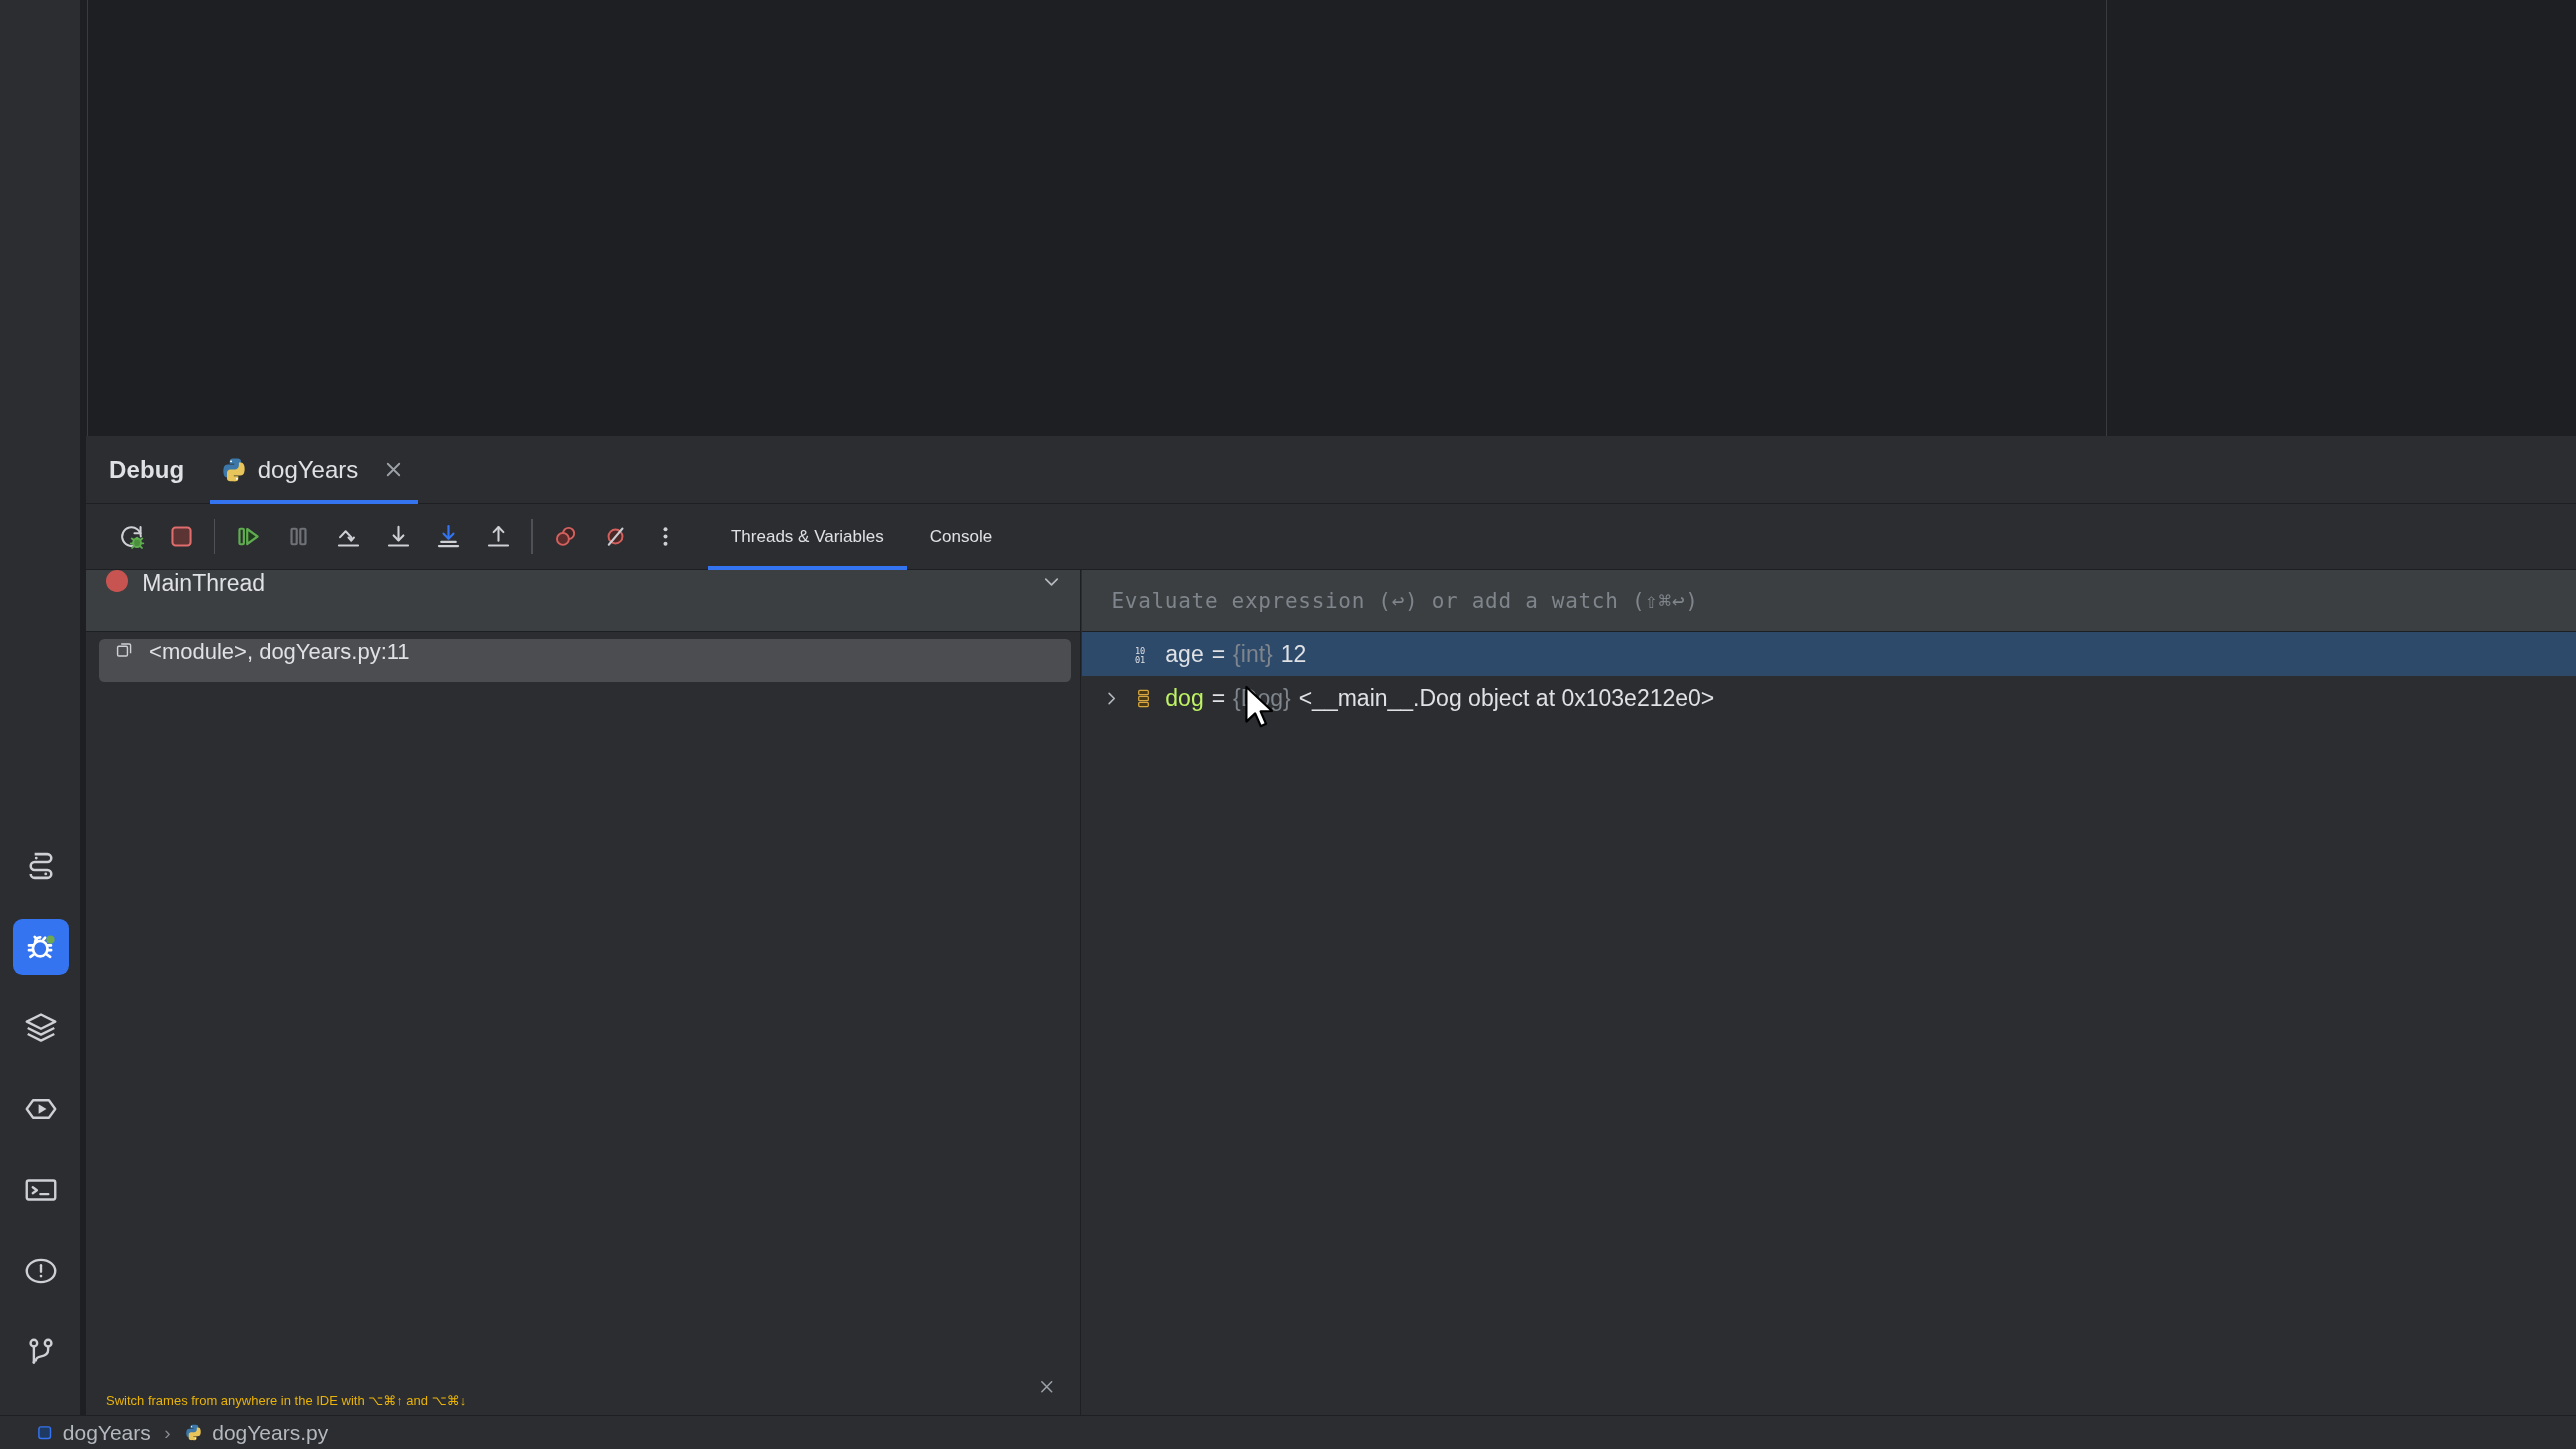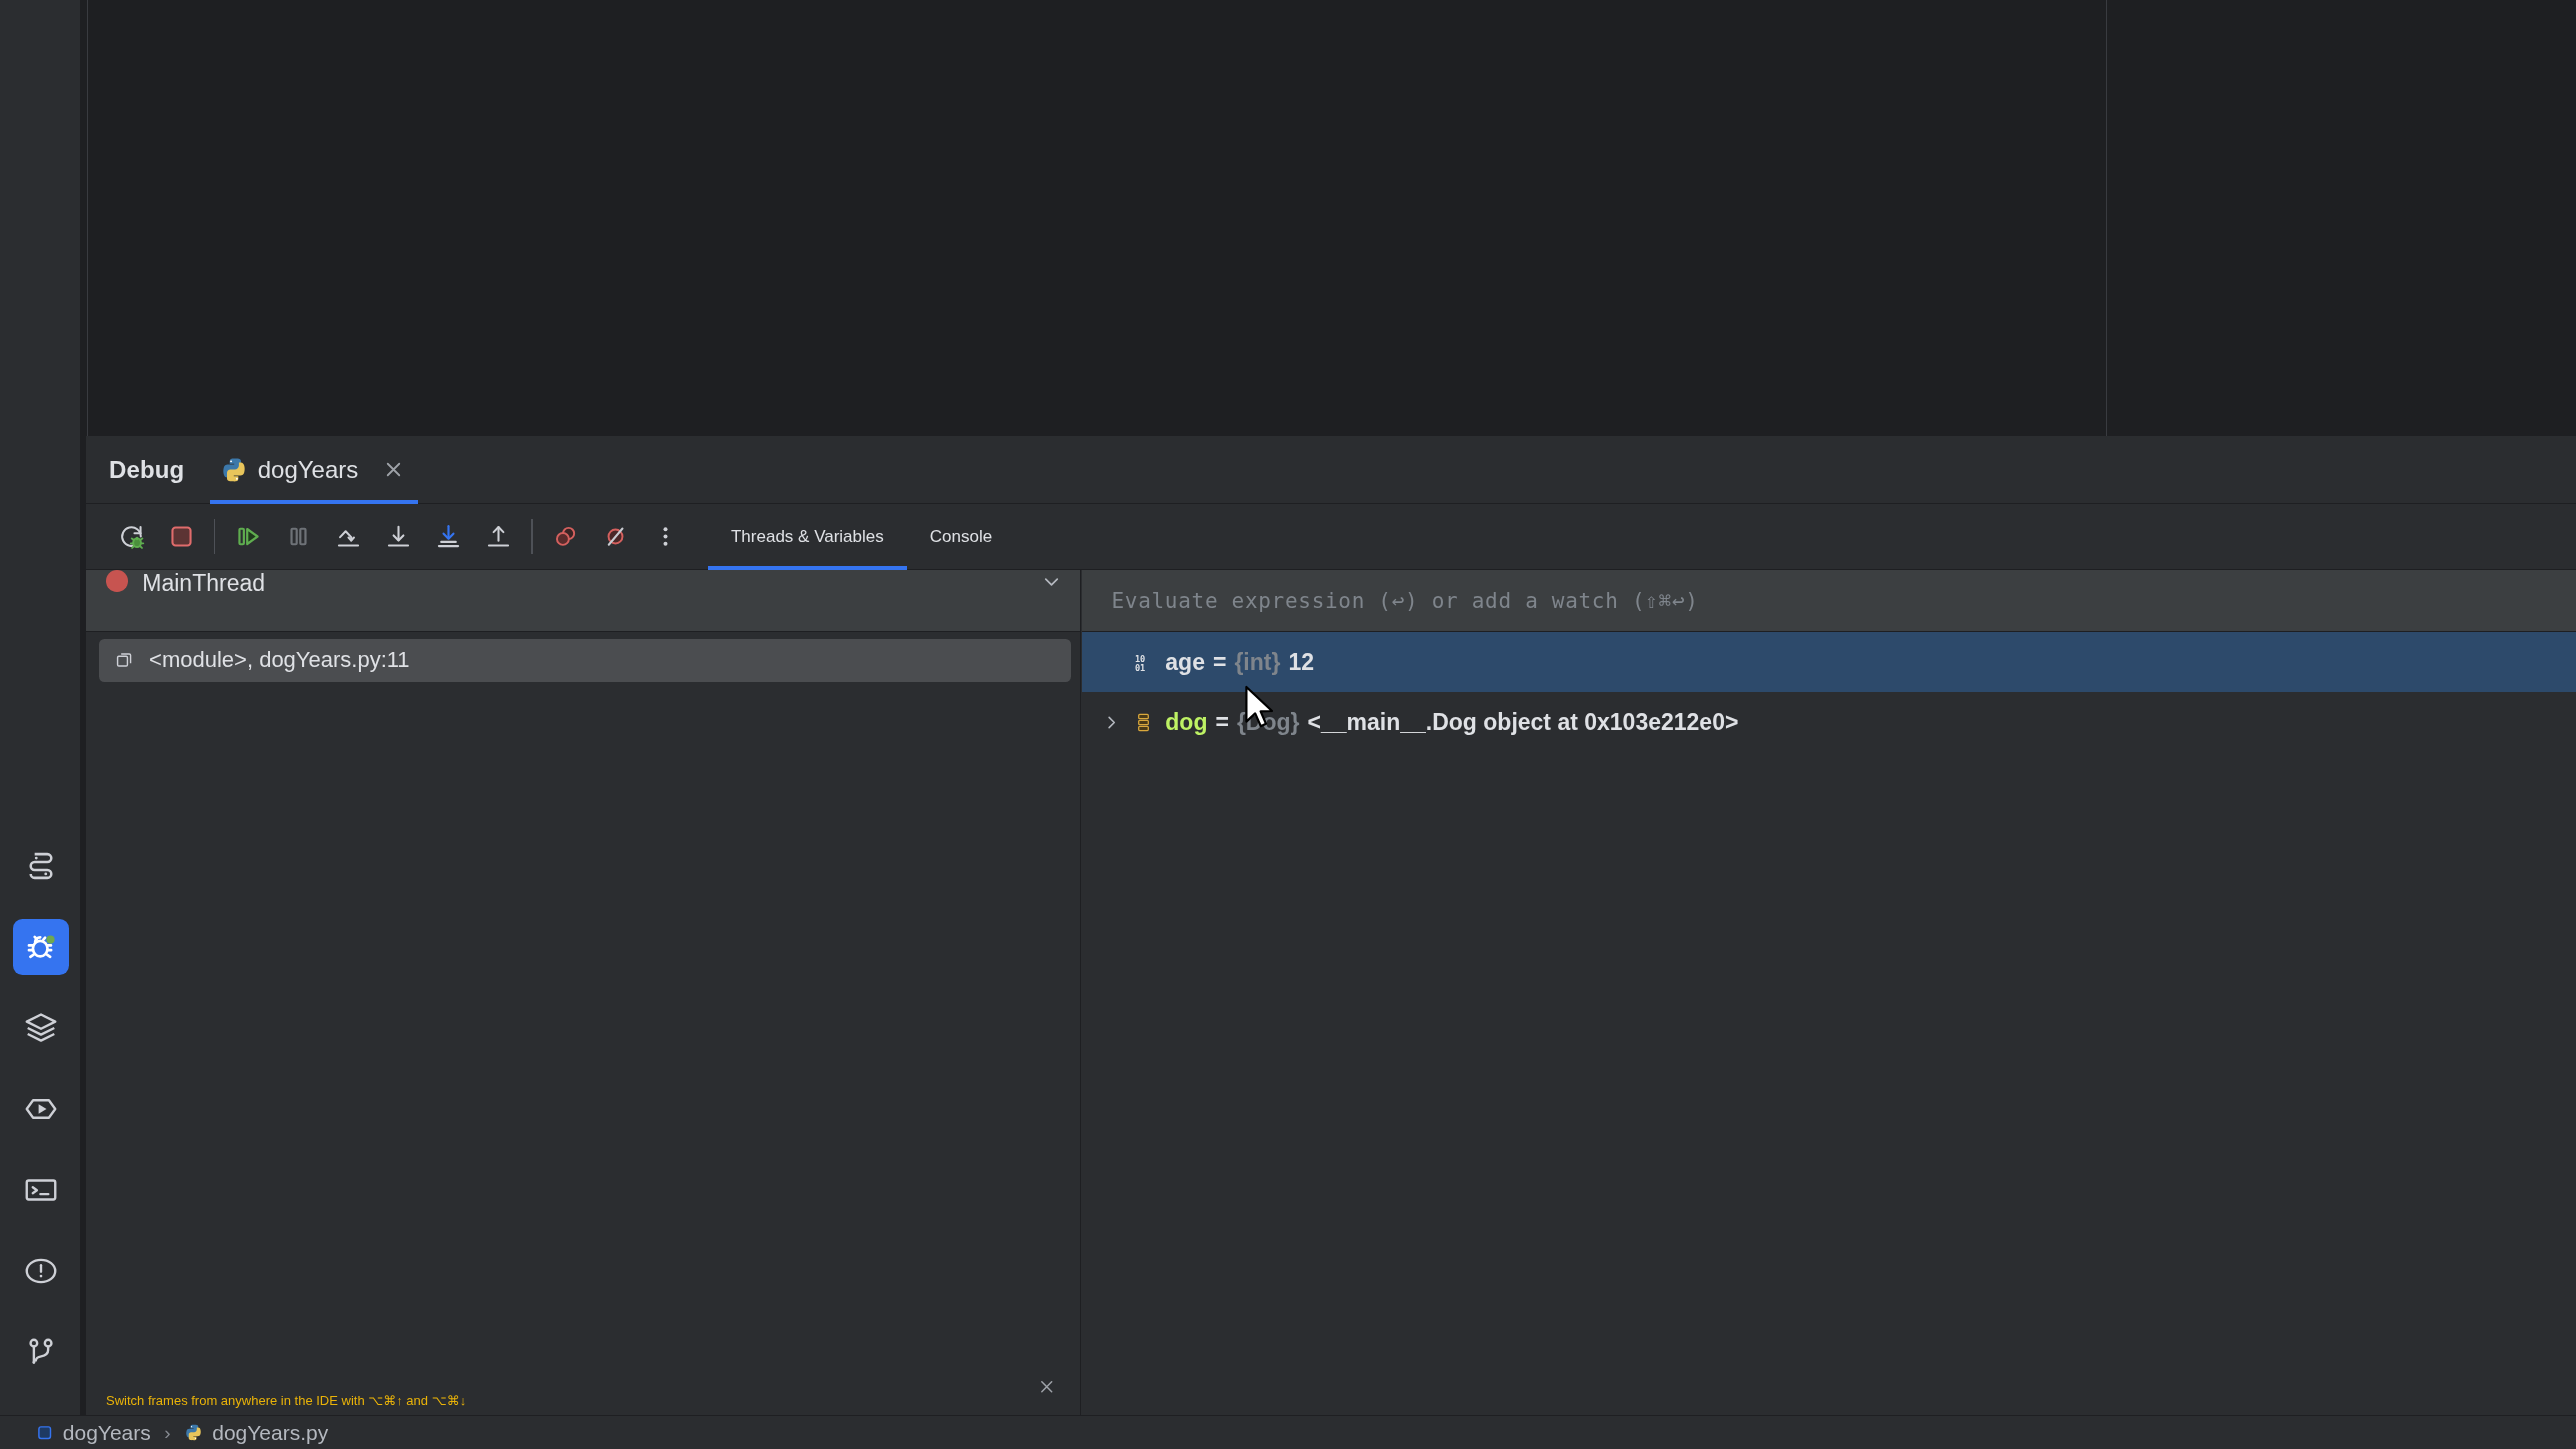--- a/index.html
+++ b/index.html
@@ -100,21 +100,21 @@
   }
   .thread-dot {
     width:21.5px; height:21.5px; border-radius:50%; background:#c75450; margin-left:20px;
   }
   .thread-name { margin-left:14.8px; font-size:23px; color:#dfe1e5; }
   .thread-chevron { margin-left:auto; margin-right:17.4px; }
 
   .frames-list { position:absolute; left:0; top:62px; right:0; bottom:54px; background:#2b2d30; }
   .frame-row {
     margin:6.7px 9.4px 0 13.4px; height:43px; border-radius:5.4px;
-    display:flex; align-items:center; background:#4b4d50;
+    display:flex; align-items:flex-start; background:#4b4d50;
   }
   .frame-ico { margin-left:14.8px; display:flex; }
   .frame-label { margin-left:13.4px; font-size:22px; color:#dfe1e5; }
 
   .hint-bar {
     position:absolute; left:0; bottom:0; right:0; height:54px;
     display:flex; align-items:center;
   }
   .hint-text { margin-left:20px; font-size:13px; color:#eab308;margin-top:24px; }
   .hint-close { margin-left:auto; margin-right:23px; }
@@ -125,22 +125,22 @@
     display:flex; align-items:center; background:#3c3f41; border-bottom:0.7px solid #1e1f22;
   }
   .eval-placeholder {
     margin-left:29.5px; font-family:"DejaVu Sans Mono", monospace;
     font-size:21px; color:#7f858c; letter-spacing:0.7px;text-align:center;
   }
 
   
   .vars-tree { position:absolute; left:0; top:62px; right:0; bottom:0; background:#2b2d30; }
   .var-row {
-    height:60px; display:flex; align-items:center; padding-left:14.8px;
-    font-size:23px; white-space:nowrap;font-weight:bold;
+    height:44px; display:flex; align-items:center; padding-left:14.8px;
+    font-size:23px; white-space:nowrap;
   }
   .var-row.selected { background:#2d4a6b; }
   .var-arrow { width:29.5px; display:flex; align-items:center; justify-content:center; }
   .var-icon { width:35px; display:flex; align-items:center; justify-content:center; }
   .var-text { margin-left:4px; display:flex; align-items:baseline; }
   .vname { color:#dfe1e5; }
   .vname.link { color:#bef264; }
   .veq { color:#dfe1e5; margin:0 8px; }
   .vtype { color:#7f858c; }
   .vval { color:#dfe1e5; margin-left:8px; }

